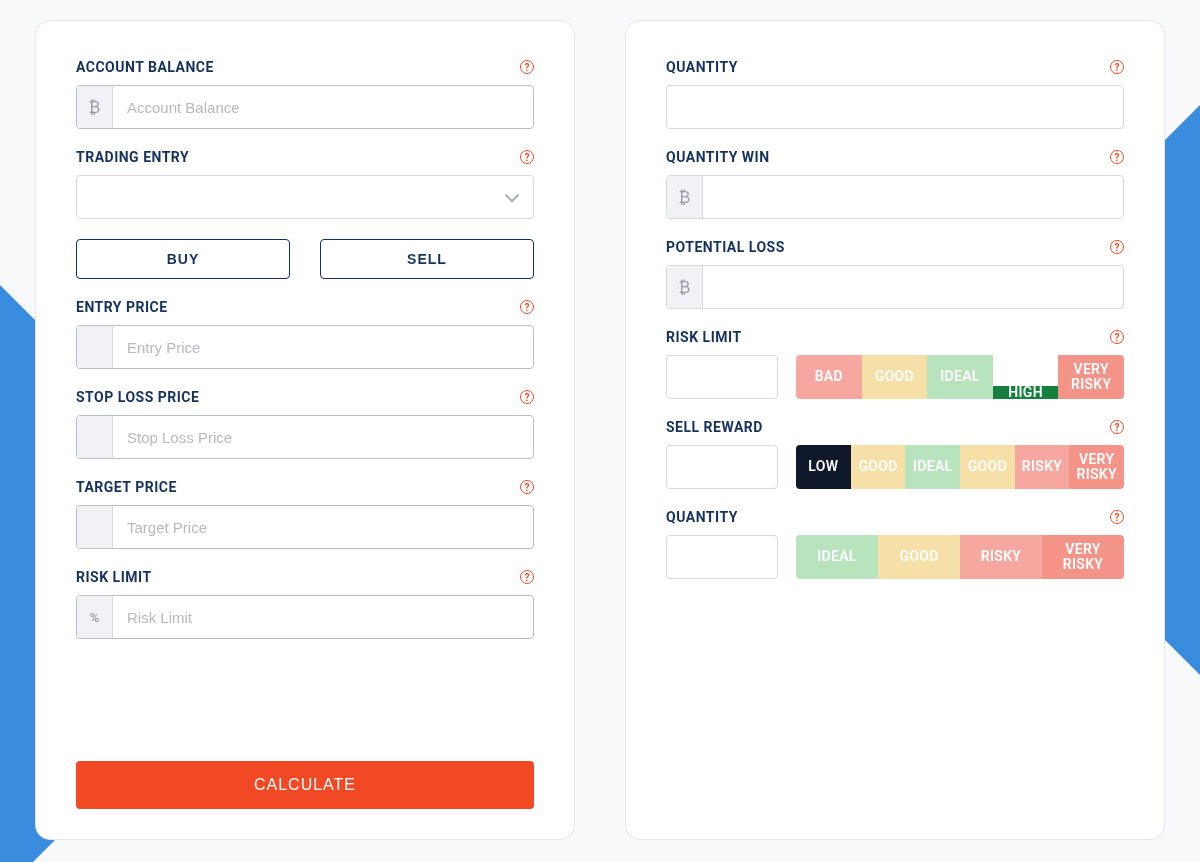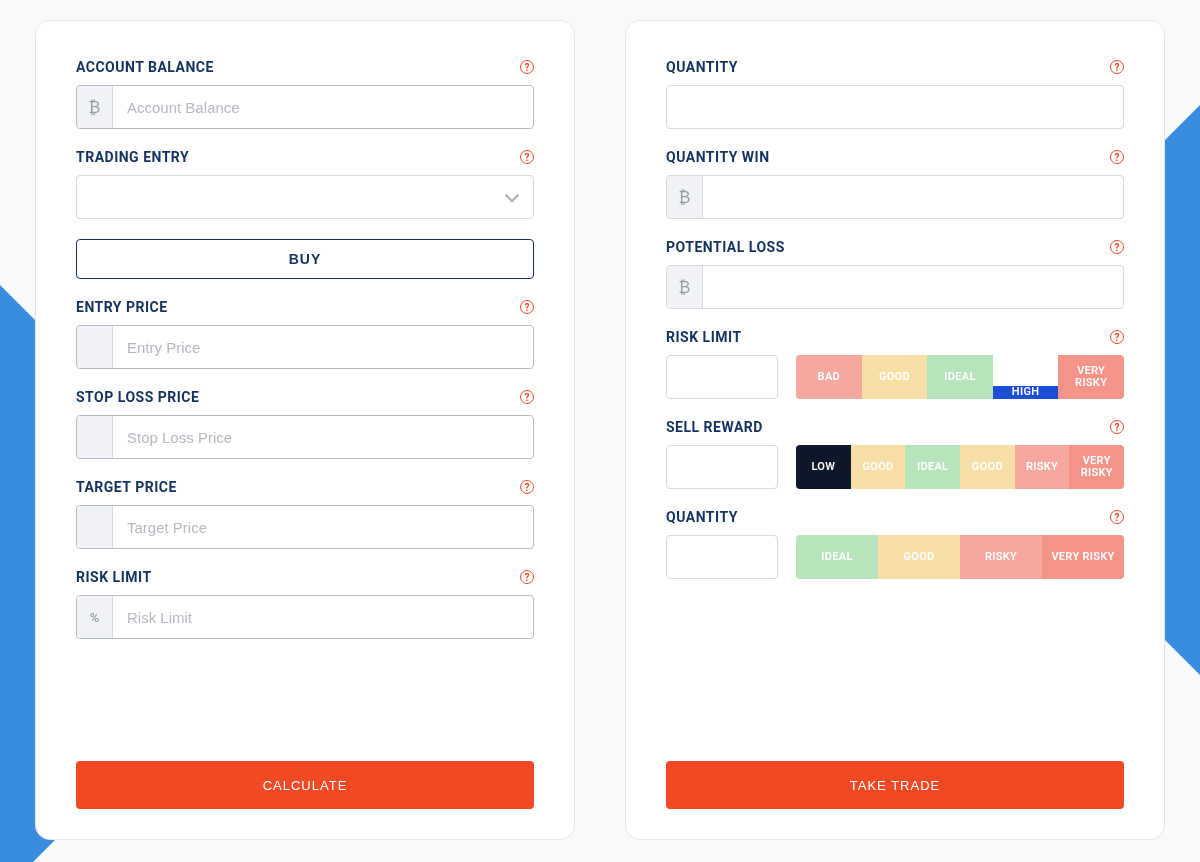--- a/index.html
+++ b/index.html
@@ -121,21 +121,21 @@
     font-size: 14px;
     cursor: pointer;
   }
   .primary-btn {
     width: 100%;
     height: 48px;
     background: #f04923;
     border: none;
     border-radius: 4px;
     color: #fff;
-    font-size: 13px;
+    font-size: 16px;
     font-weight: 500;
     letter-spacing: 1px;
     cursor: pointer;
     margin-top: 30px;
   }
   .spacer { flex: 1; }
   .gauge-row { display:flex; gap:18px; align-items:stretch; }
   .gauge-value {
     width: 112px; height: 44px;
     border: 1px solid #d6d9df; border-radius: 4px;
@@ -146,21 +146,21 @@
     overflow: hidden;
     display: flex;
     height: 44px;
   }
   .seg {
     flex: 1;
     display: flex;
     align-items: center;
     justify-content: center;
     color: #fff;
-    font-size: 11px;
+    font-size: 14px;
     font-weight: 600;
     text-align: center;
     padding: 0 2px;
     letter-spacing: .3px;
     line-height: 1.1;
   }
 </style>
 </head>
 <body>
 
@@ -188,20 +188,21 @@
         <span class="help-icon">?</span>
       </div>
       <div class="select-box">
         <span class="chevron"></span>
       </div>
     </div>
 
     <div class="field">
       <div class="btn-row">
         <button class="toggle-btn">BUY</button>
+        <button class="toggle-btn">SELL</button>
       </div>
     </div>
 
     <div class="field">
       <div class="label-row">
         <span class="field-label">ENTRY PRICE</span>
         <span class="help-icon">?</span>
       </div>
       <div class="input-group">
         <div class="addon"></div>
@@ -284,21 +285,21 @@
       <div class="label-row">
         <span class="field-label">RISK LIMIT</span>
         <span class="help-icon">?</span>
       </div>
       <div class="gauge-row">
         <div class="gauge-value"></div>
         <div class="gauge">
             <div class="seg" style="background: rgb(246, 168, 160);">BAD</div>
             <div class="seg" style="background: rgb(246, 224, 168);">GOOD</div>
             <div class="seg" style="background: rgb(183, 227, 189);">IDEAL</div>
-            <div class="seg" style="background: #1d4ed8; margin-top: 31px;">HIGH</div>
+            <div class="seg" style="background: #15803d; margin-top: 31px;">HIGH</div>
             <div class="seg" style="background: rgb(244, 147, 136);">VERY RISKY</div>
           </div>
       </div>
     </div>
 
     <div class="field">
       <div class="label-row">
         <span class="field-label">SELL REWARD</span>
         <span class="help-icon">?</span>
       </div>
@@ -325,16 +326,15 @@
         <div class="gauge">
             <div class="seg" style="background: rgb(183, 227, 189);">IDEAL</div>
             <div class="seg" style="background: rgb(246, 224, 168);">GOOD</div>
             <div class="seg" style="background: rgb(246, 168, 160);">RISKY</div>
             <div class="seg" style="background: rgb(244, 147, 136);">VERY RISKY</div>
           </div>
       </div>
     </div>
 
     <div class="spacer"></div>
-    <button class="primary-btn">TAKE TRADE</button>
   </div>
 
 </div>
 
 </body></html>

